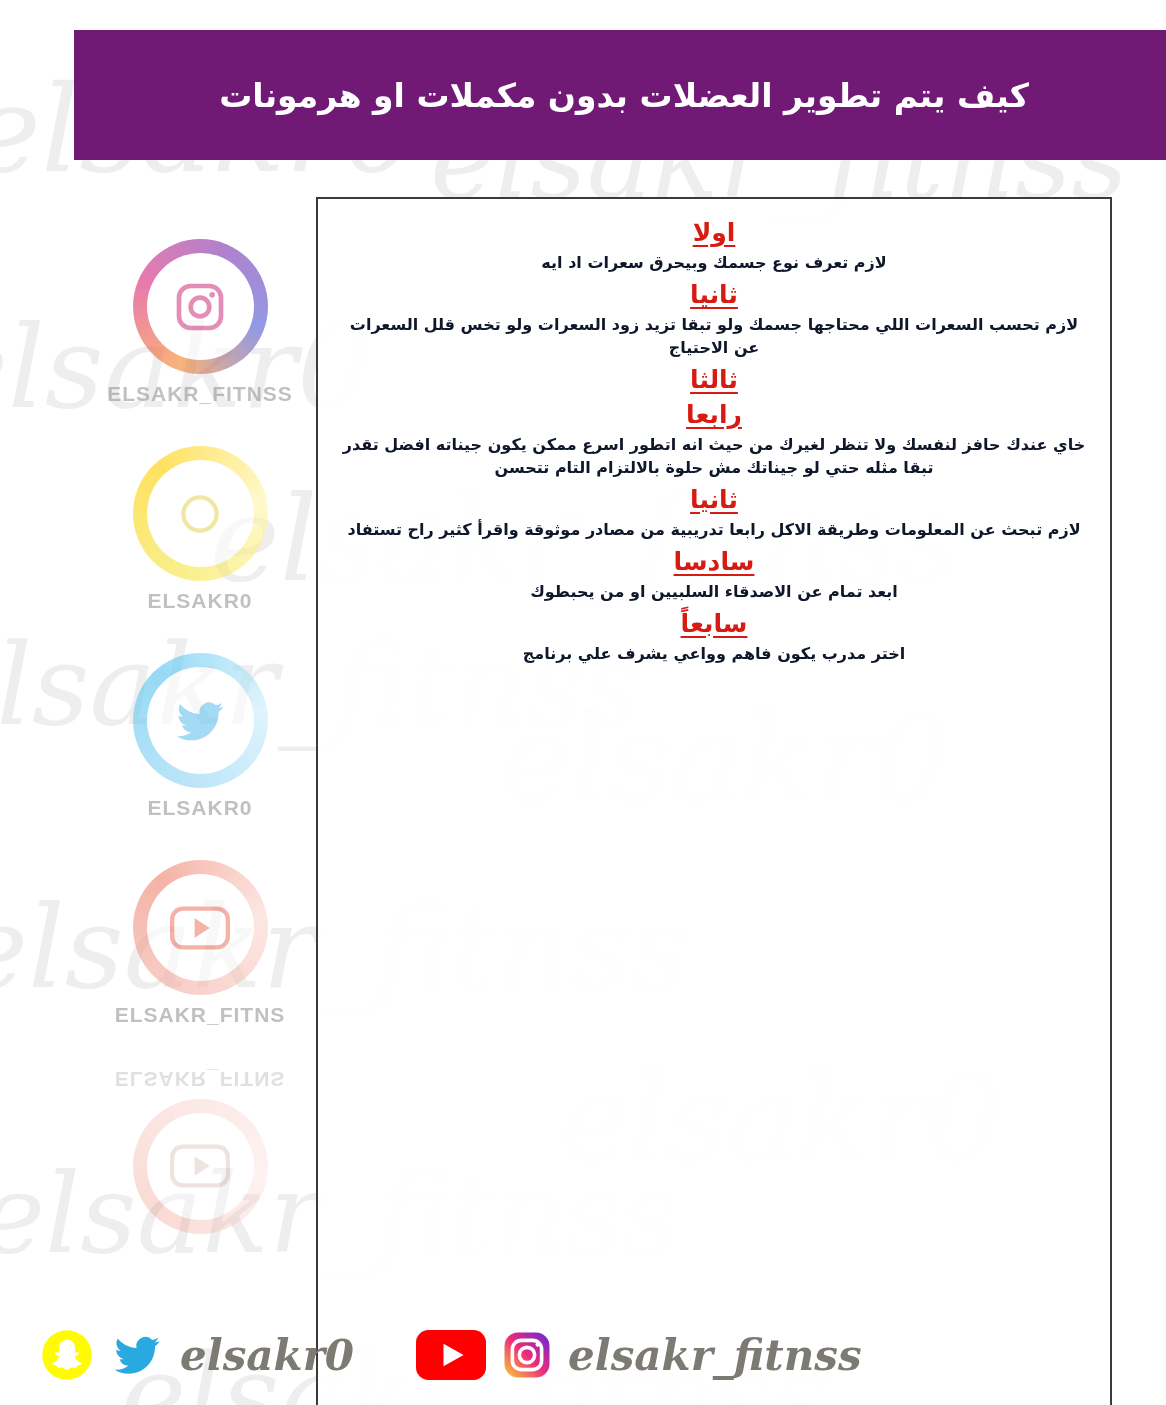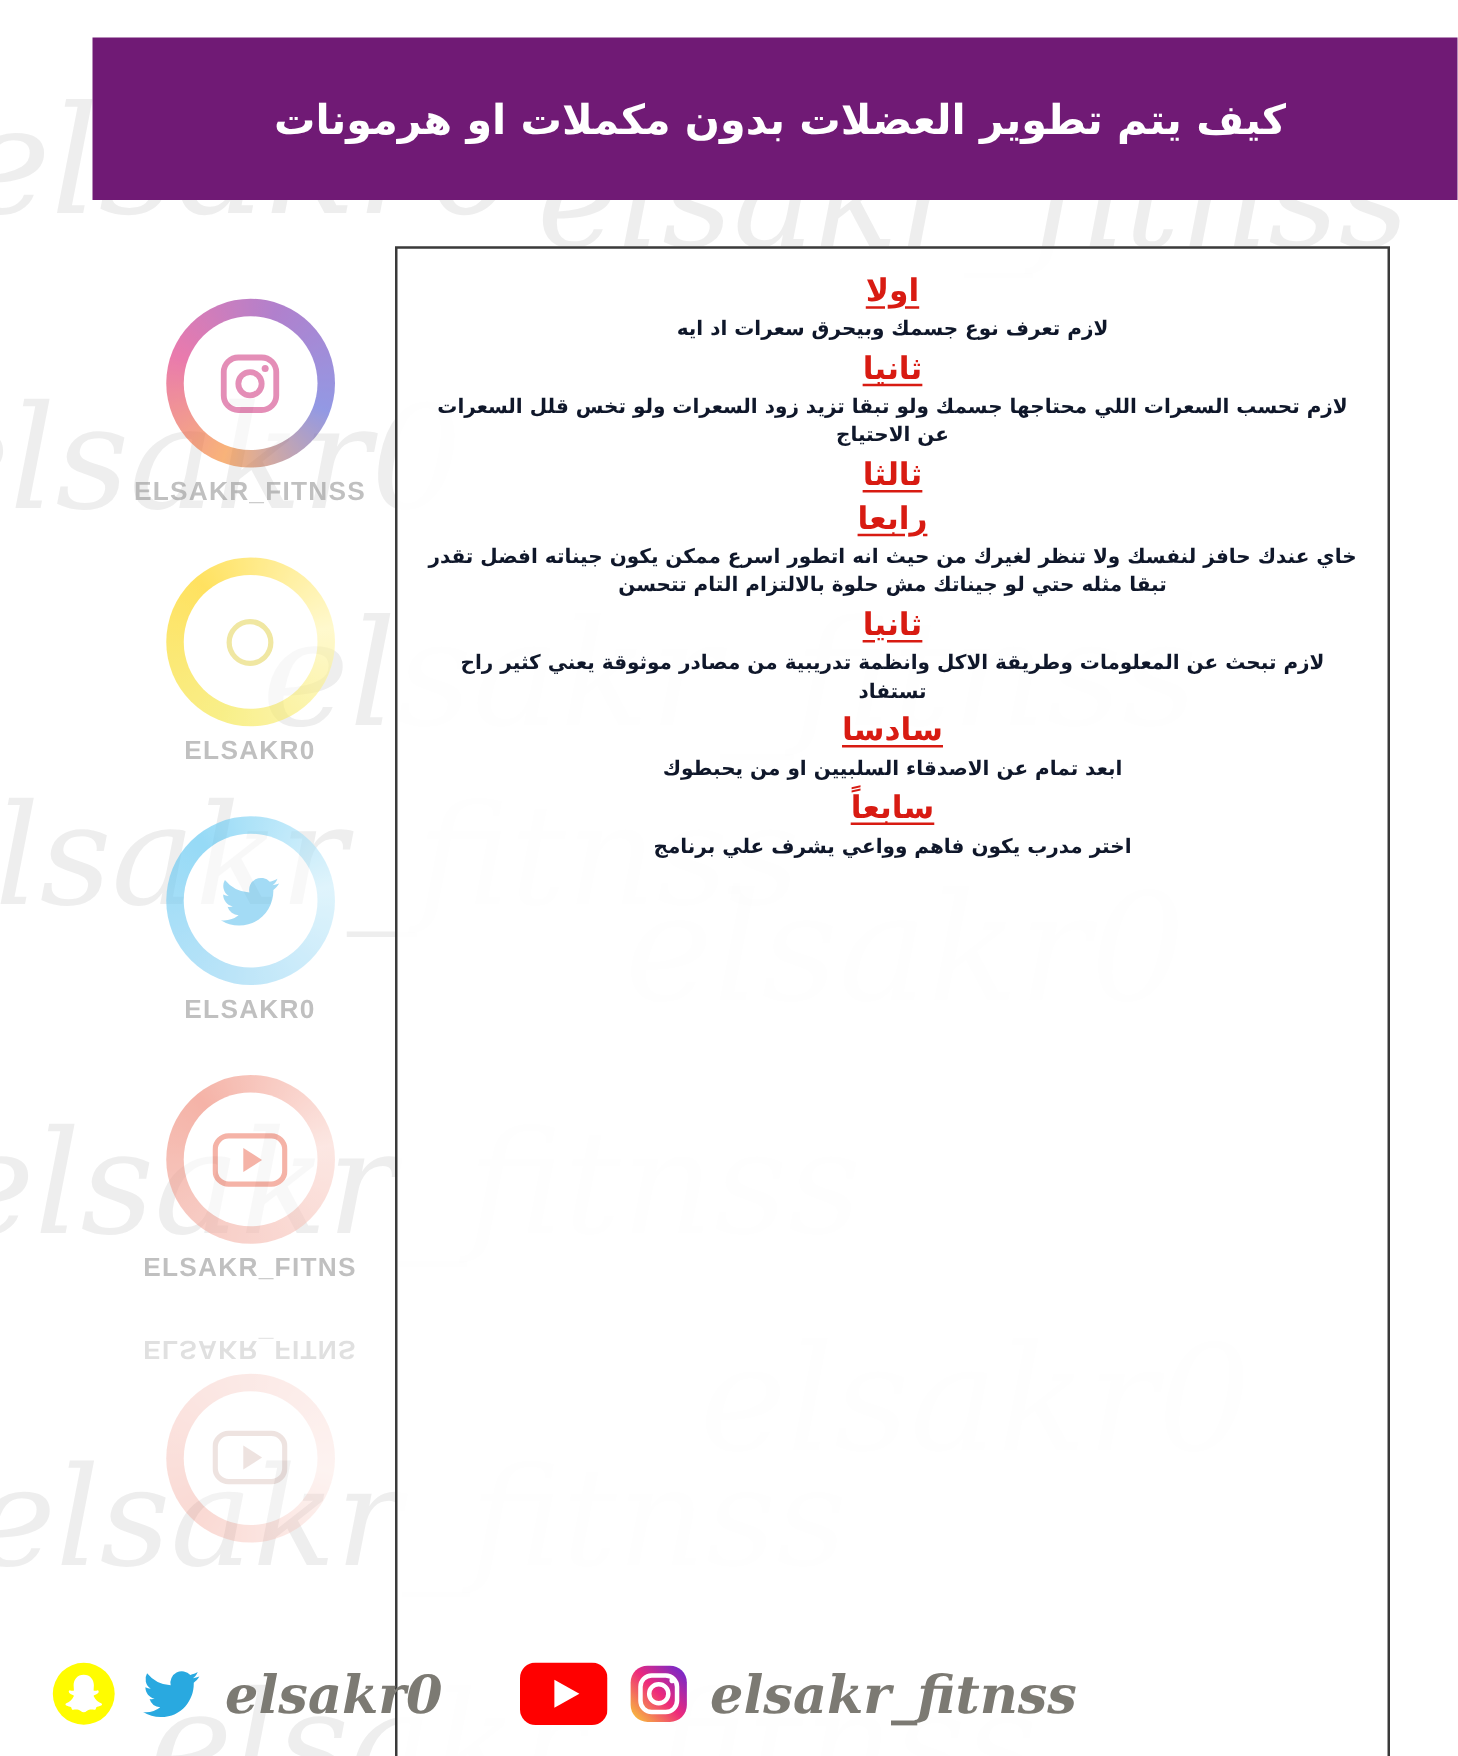--- a/index.html
+++ b/index.html
@@ -303,21 +303,21 @@
 
   <div class="section-heading">ثانيا</div>
   <div class="section-body">لازم تحسب السعرات اللي محتاجها جسمك ولو تبقا تزيد زود السعرات ولو تخس قلل السعرات عن الاحتياج</div>
 
   <div class="section-heading">ثالثا</div>
 
   <div class="section-heading">رابعا</div>
   <div class="section-body">خاي عندك حافز  لنفسك ولا تنظر لغيرك من  حيث انه اتطور اسرع ممكن يكون جيناته افضل  تقدر تبقا مثله حتي لو جيناتك مش حلوة بالالتزام التام تتحسن</div>
 
   <div class="section-heading">ثانيا</div>
-  <div class="section-body">لازم تبحث عن المعلومات وطريقة الاكل وانظمة تدريبية من مصادر موثوقة يعني كثير راح تستفاد</div>
+  <div class="section-body">لازم تبحث عن المعلومات وطريقة الاكل رابعا تدريبية من مصادر موثوقة واقرأ كثير راح تستفاد</div>
 
   <div class="section-heading">سادسا</div>
   <div class="section-body">ابعد تمام عن الاصدقاء السلبيين او من يحبطوك</div>
 
   <div class="section-heading">سابعاً</div>
   <div class="section-body">اختر مدرب يكون فاهم وواعي يشرف علي برنامج</div>
 
 </div>
 
 <div class="footer">

